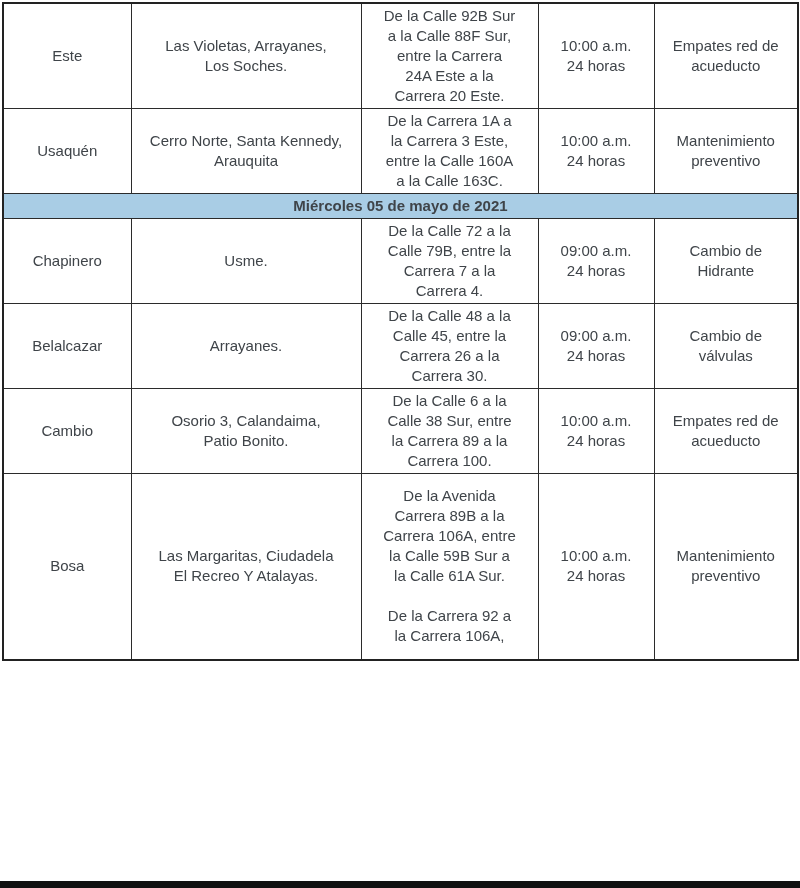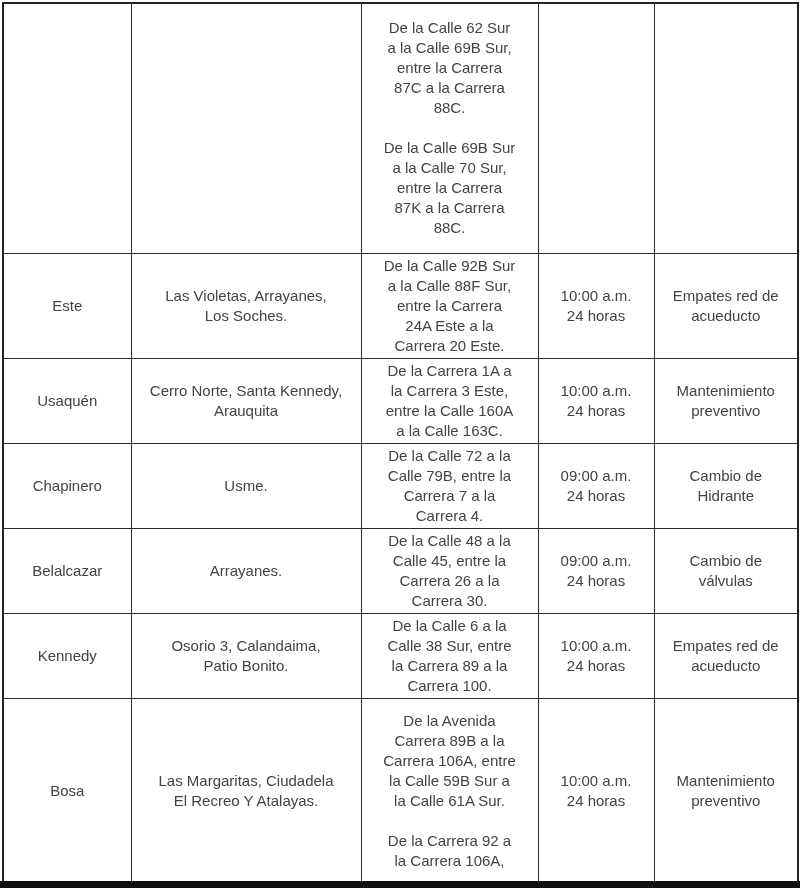--- a/index.html
+++ b/index.html
@@ -70,37 +70,20 @@
 <div class="page">
   <table class="schedule">
     <colgroup>
       <col style="width:128px">
       <col style="width:230px">
       <col style="width:177px">
       <col style="width:116px">
       <col style="width:144px">
     </colgroup>
     <tbody>
-      <tr class="r0">
-        <td></td>
-        <td></td>
-        <td>De la Calle 62 Sur
-a la Calle 69B Sur,
-entre la Carrera
-87C a la Carrera
-88C.
-
-De la Calle 69B Sur
-a la Calle 70 Sur,
-entre la Carrera
-87K a la Carrera
-88C.</td>
-        <td></td>
-        <td></td>
-      </tr>
       <tr class="r1">
         <td>Este</td>
         <td>Las Violetas, Arrayanes,
 Los Soches.</td>
         <td>De la Calle 92B Sur
 a la Calle 88F Sur,
 entre la Carrera
 24A Este a la
 Carrera 20 Este.</td>
         <td>10:00 a.m.
@@ -114,20 +97,23 @@
 Arauquita</td>
         <td>De la Carrera 1A a
 la Carrera 3 Este,
 entre la Calle 160A
 a la Calle 163C.</td>
         <td>10:00 a.m.
 24 horas</td>
         <td>Mantenimiento
 preventivo</td>
       </tr>
+      <tr class="band-row">
+        <td class="band" colspan="5">Miércoles 05 de mayo de 2021</td>
+      </tr>
       <tr class="r3">
         <td>Chapinero</td>
         <td>Usme.</td>
         <td>De la Calle 72 a la
 Calle 79B, entre la
 Carrera 7 a la
 Carrera 4.</td>
         <td>09:00 a.m.
 24 horas</td>
         <td>Cambio de
@@ -139,21 +125,21 @@
         <td>De la Calle 48 a la
 Calle 45, entre la
 Carrera 26 a la
 Carrera 30.</td>
         <td>09:00 a.m.
 24 horas</td>
         <td>Cambio de
 válvulas</td>
       </tr>
       <tr class="r5">
-        <td>Kennedy</td>
+        <td>Cambio</td>
         <td>Osorio 3, Calandaima,
 Patio Bonito.</td>
         <td>De la Calle 6 a la
 Calle 38 Sur, entre
 la Carrera 89 a la
 Carrera 100.</td>
         <td>10:00 a.m.
 24 horas</td>
         <td>Empates red de
 acueducto</td>

